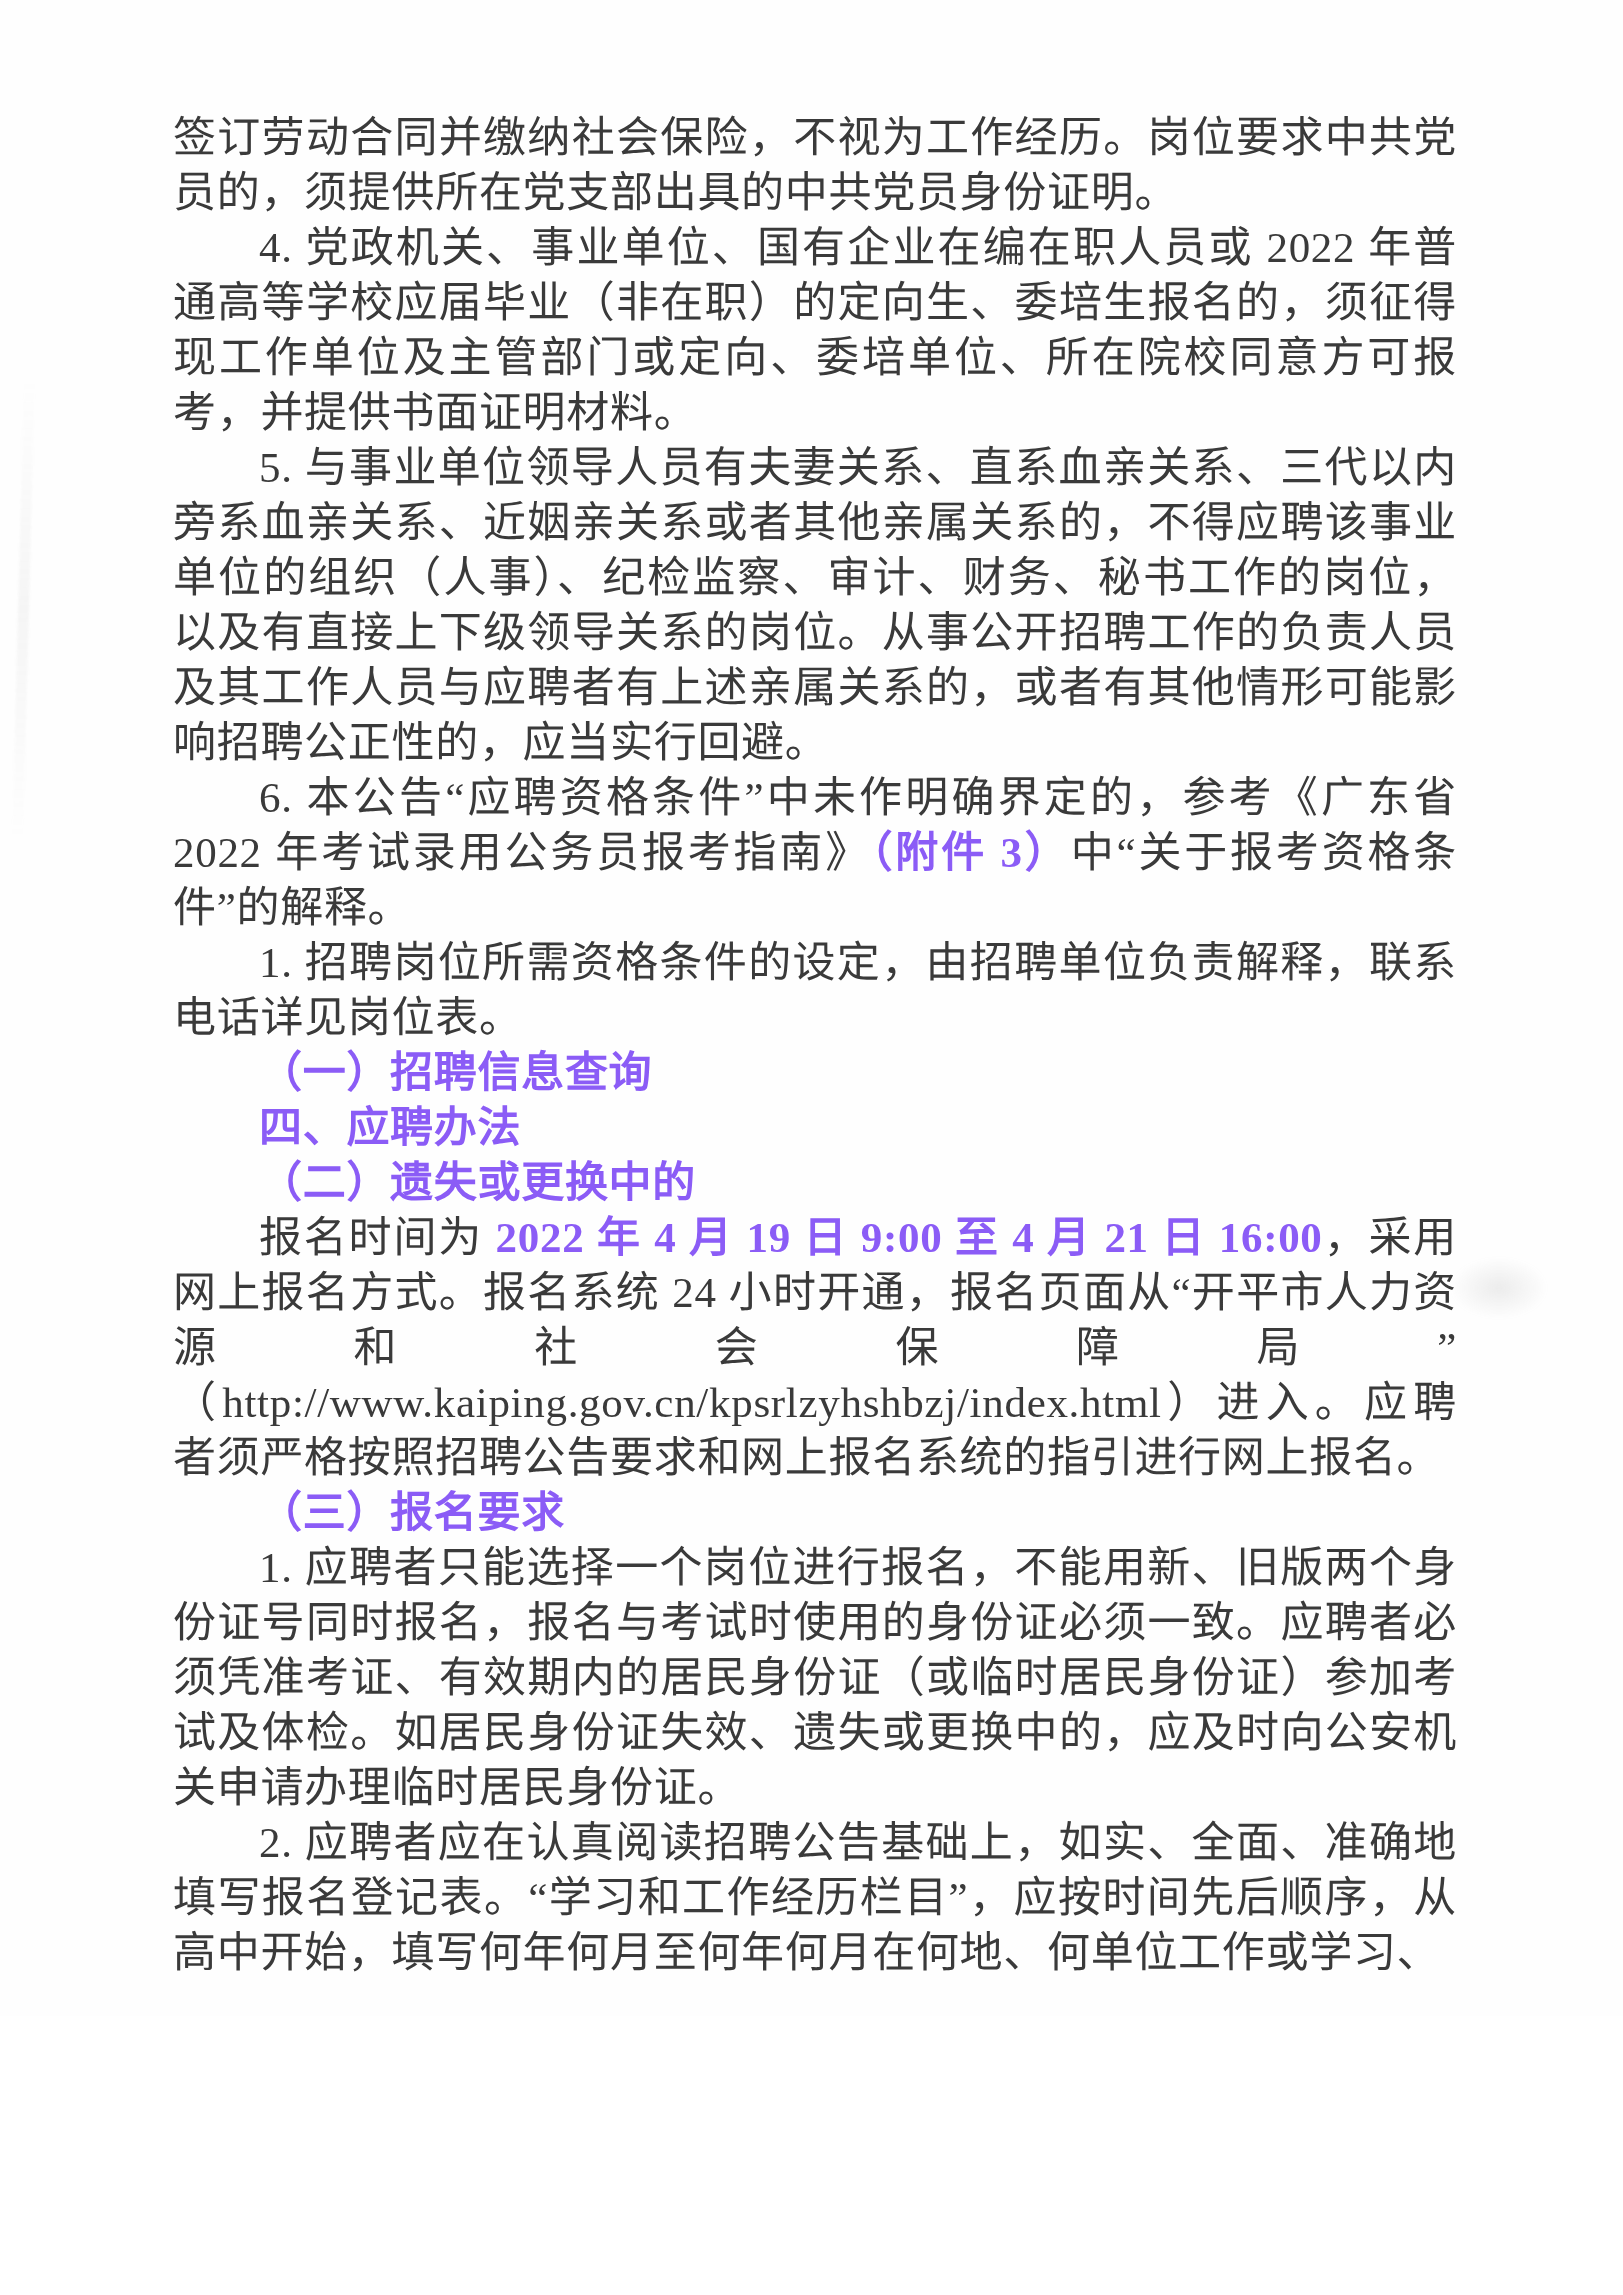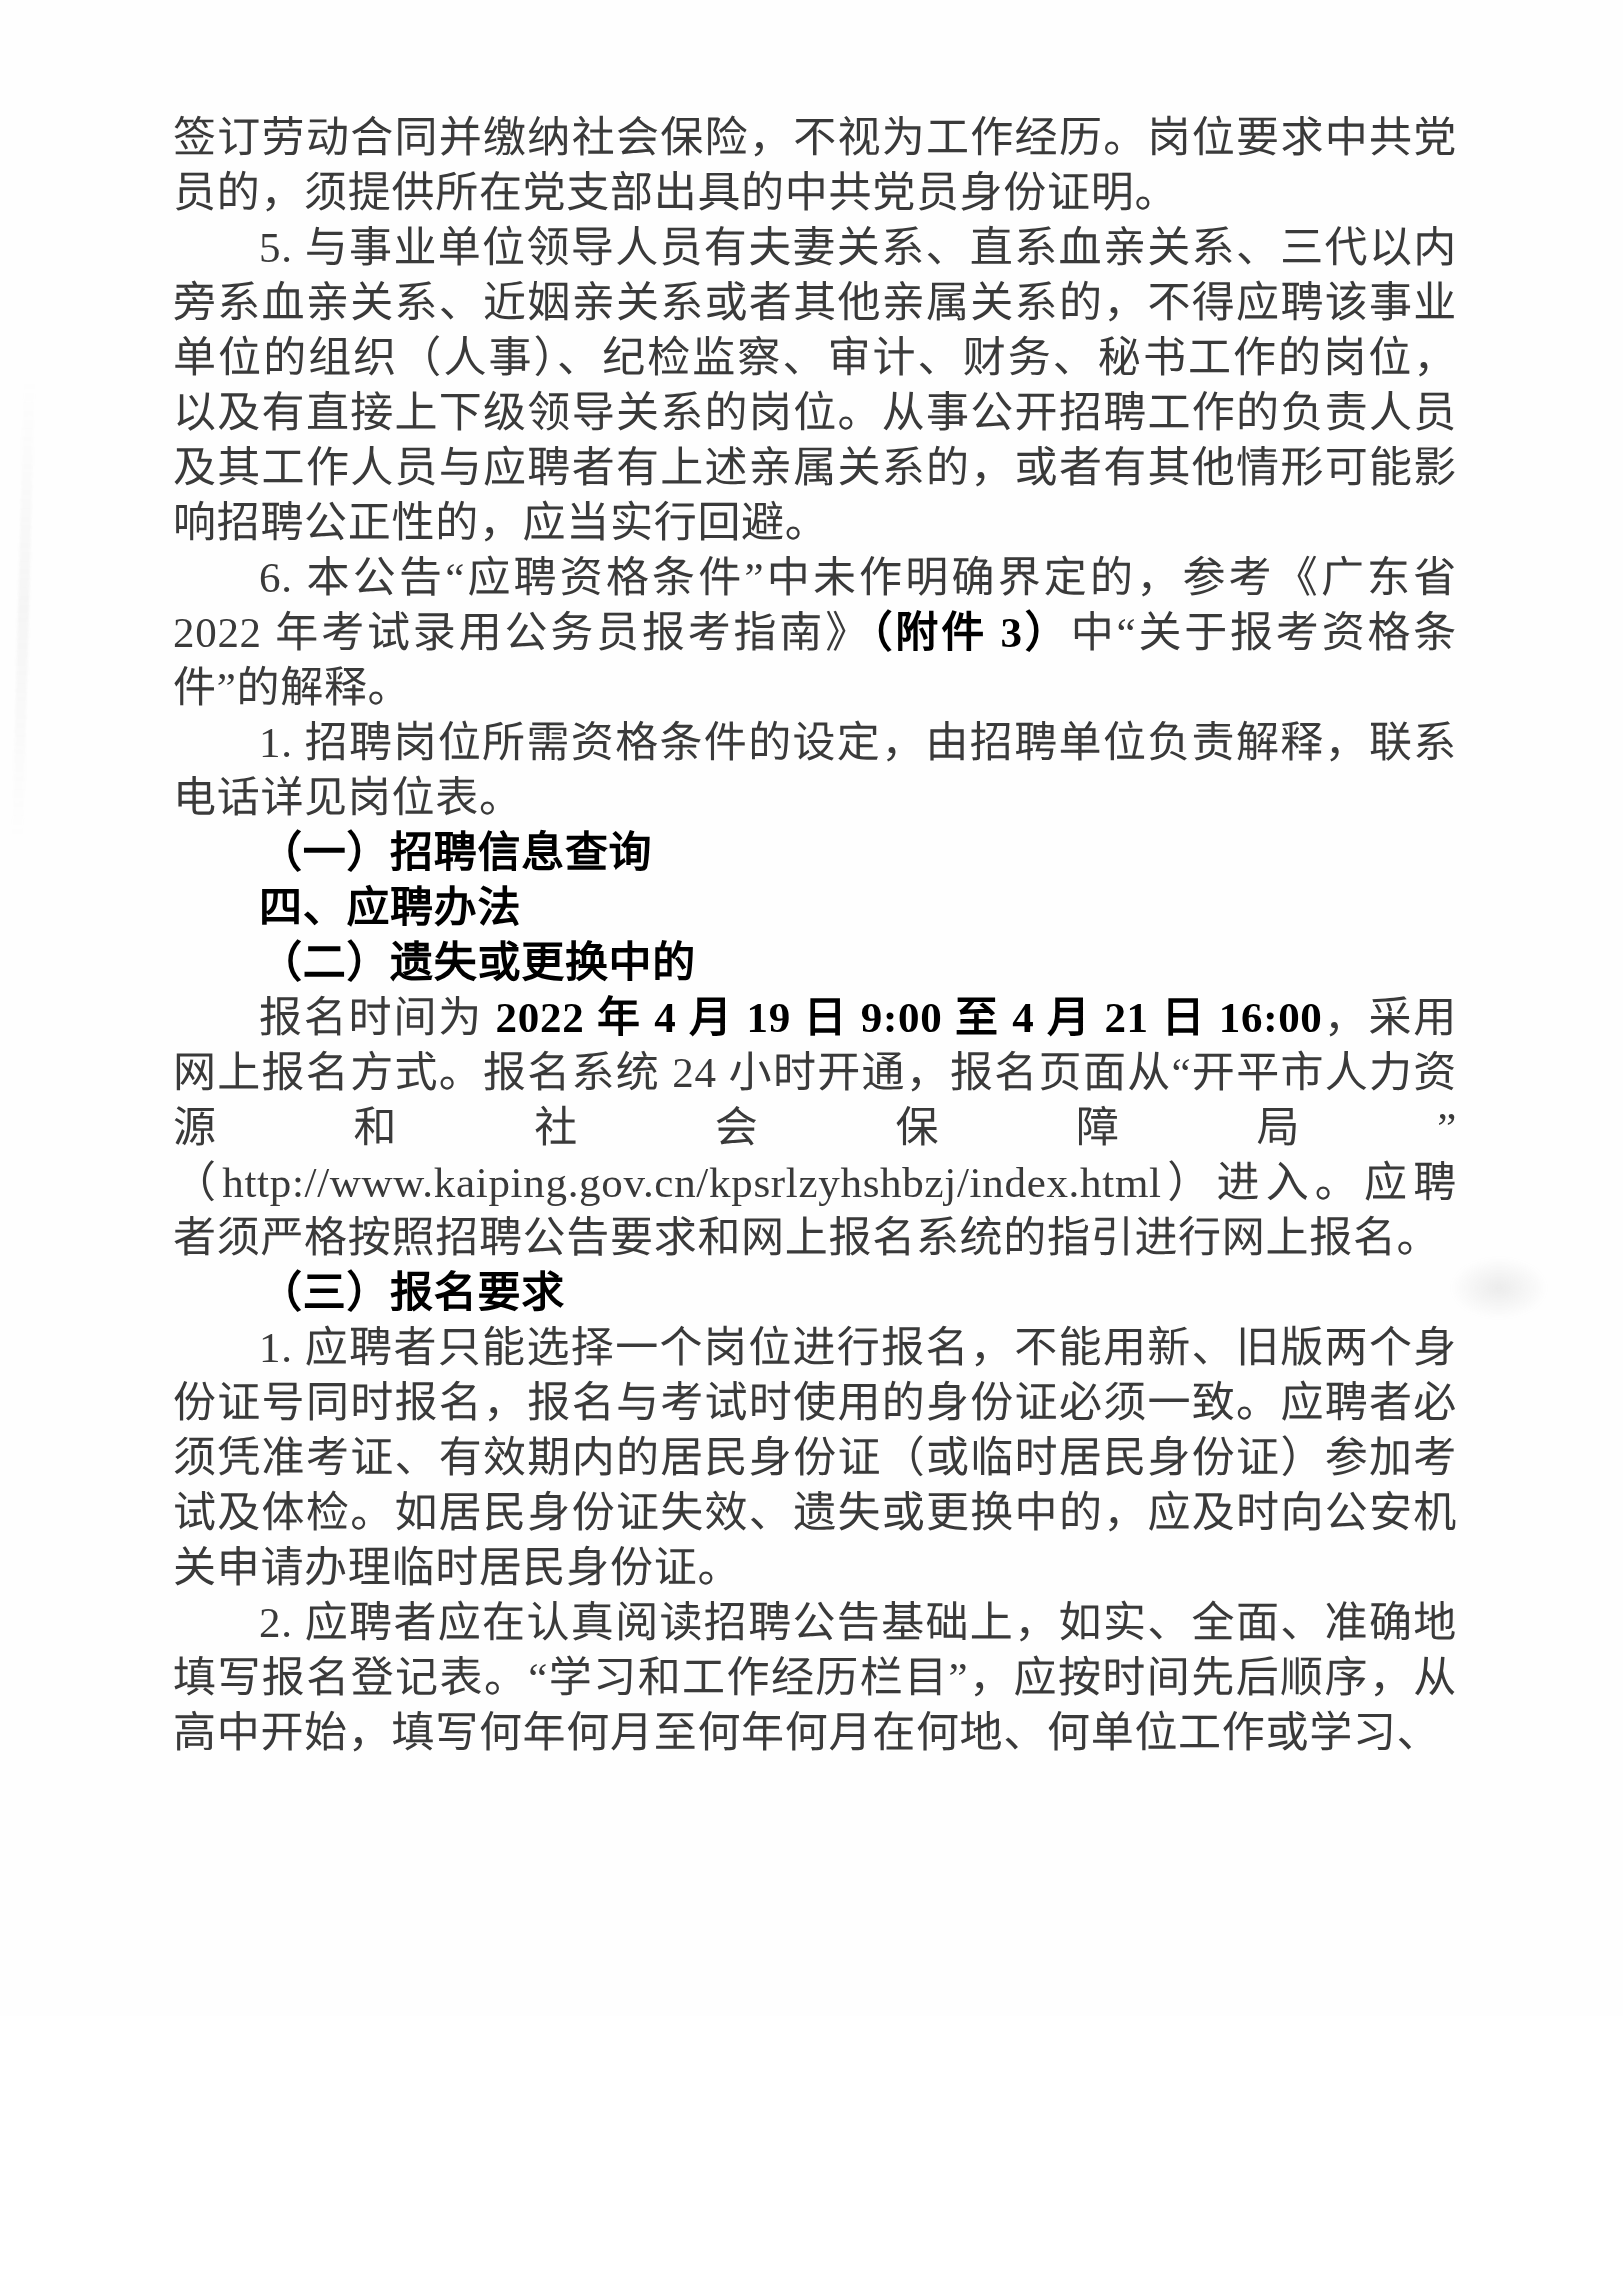--- a/index.html
+++ b/index.html
@@ -30,21 +30,21 @@
   .content p {
     margin: 0;
     padding: 0;
   }
   .para.indent { text-indent: 2em; }
   .para.noindent { text-indent: 0; }
   .para.heading {
     font-weight: 700;
     color: #2a2a2a;
   }
-  .bold-run { font-weight: 700; color: #000000; }
+  .bold-run { font-weight: 700; color: #8b5cf6; }
   .footer {
     position: absolute;
     left: 0;
     top: 2185px;
     width: 100%;
     text-align: center;
     font-size: 38px;
     letter-spacing: 9.2px;
     color: #474747;
   }
@@ -71,20 +71,21 @@
     pointer-events: none;
   }
 </style>
 </head>
 <body>
 
 <div class="page">
   <div class="streak"></div>
   <div class="content" id="doc-body">
       <p class="para noindent"><span>签订劳动合同并缴纳社会保险，不视为工作经历。岗位要求中共党员的，须提供所在党支部出具的中共党员身份证明。</span></p>
+      <p class="para indent"><span>4. 党政机关、事业单位、国有企业在编在职人员或 2022 年普通高等学校应届毕业（非在职）的定向生、委培生报名的，须征得现工作单位及主管部门或定向、委培单位、所在院校同意方可报考，并提供书面证明材料。</span></p>
       <p class="para indent"><span>5. 与事业单位领导人员有夫妻关系、直系血亲关系、三代以内旁系血亲关系、近姻亲关系或者其他亲属关系的，不得应聘该事业单位的组织（人事）、纪检监察、审计、财务、秘书工作的岗位，以及有直接上下级领导关系的岗位。从事公开招聘工作的负责人员及其工作人员与应聘者有上述亲属关系的，或者有其他情形可能影响招聘公正性的，应当实行回避。</span></p>
       <p class="para indent"><span>6. 本公告“应聘资格条件”中未作明确界定的，参考《广东省 2022 年考试录用公务员报考指南》</span><span class="bold-run">（附件 3）</span><span>中“关于报考资格条件”的解释。</span></p>
       <p class="para indent"><span>1. 招聘岗位所需资格条件的设定，由招聘单位负责解释，联系电话详见岗位表。</span></p>
       <p class="para heading indent"><span class="bold-run">（一）招聘信息查询</span></p>
       <p class="para heading indent"><span class="bold-run">四、应聘办法</span></p>
       <p class="para heading indent"><span class="bold-run">（二）遗失或更换中的</span></p>
       <p class="para indent"><span>报名时间为 </span><span class="bold-run">2022 年 4 月 19 日 9:00 至 4 月 21 日 16:00</span><span>，采用网上报名方式。报名系统 24 小时开通，报名页面从“开平市人力资源和社会保障局”（http://www.kaiping.gov.cn/kpsrlzyhshbzj/index.html）进入。应聘者须严格按照招聘公告要求和网上报名系统的指引进行网上报名。</span></p>
       <p class="para heading indent"><span class="bold-run">（三）报名要求</span></p>
       <p class="para indent"><span>1. 应聘者只能选择一个岗位进行报名，不能用新、旧版两个身份证号同时报名，报名与考试时使用的身份证必须一致。应聘者必须凭准考证、有效期内的居民身份证（或临时居民身份证）参加考试及体检。如居民身份证失效、遗失或更换中的，应及时向公安机关申请办理临时居民身份证。</span></p>
       <p class="para indent"><span>2. 应聘者应在认真阅读招聘公告基础上，如实、全面、准确地填写报名登记表。“学习和工作经历栏目”，应按时间先后顺序，从高中开始，填写何年何月至何年何月在何地、何单位工作或学习、</span></p>

